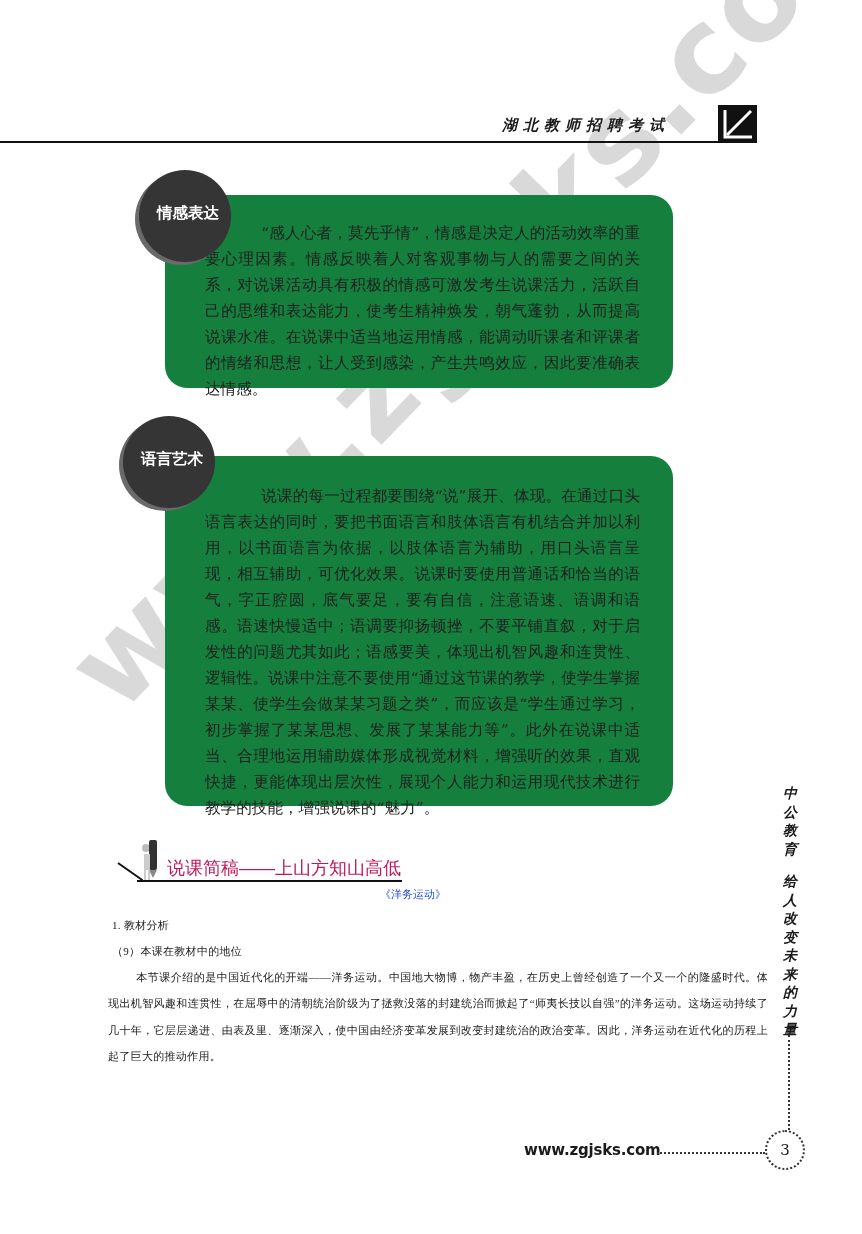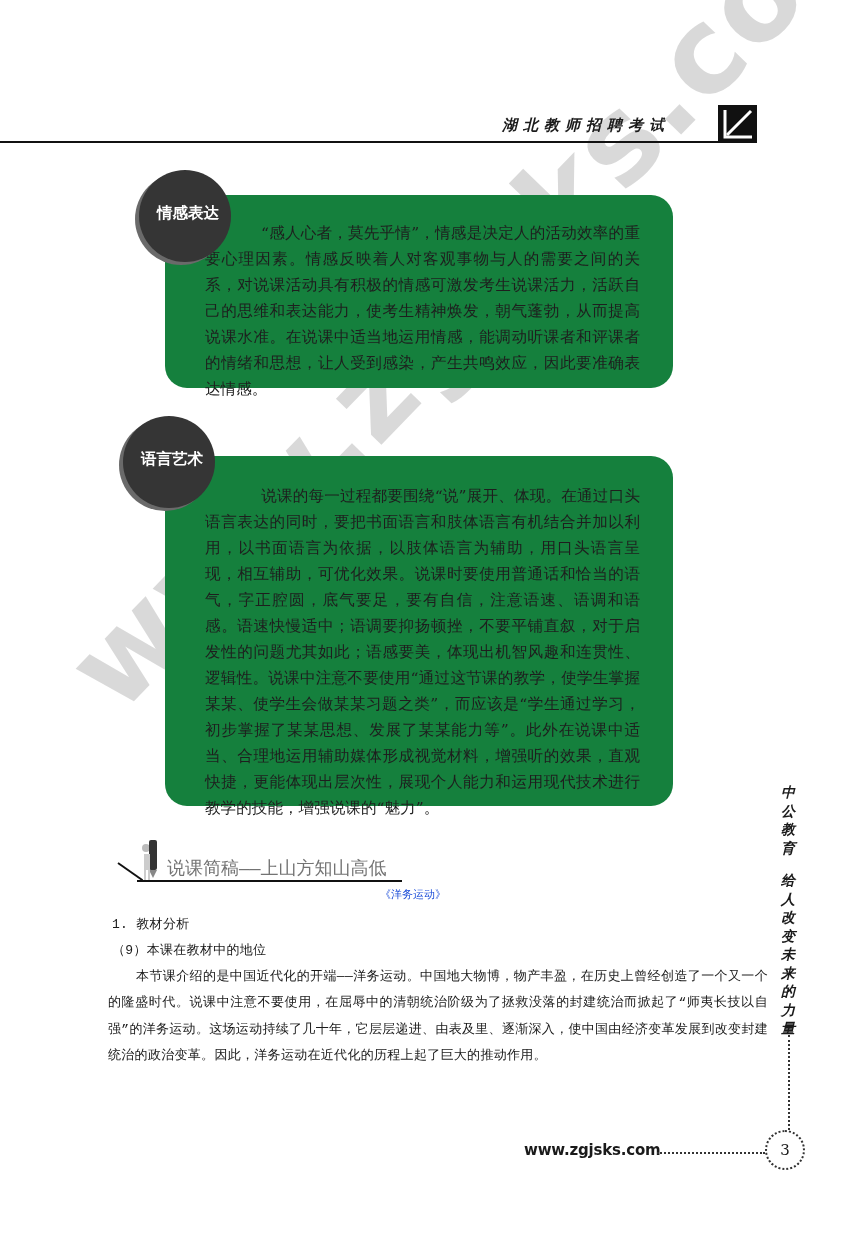--- a/index.html
+++ b/index.html
@@ -54,50 +54,50 @@
     color: rgba(210,210,210,0.85); transform: rotate(-46deg); transform-origin: left top;
     white-space: nowrap; letter-spacing: 2px; pointer-events: none; z-index: 0;
   }
 
   
   .section {
     position: absolute; left: 112px; top: 838px; width: 340px; height: 50px;
   }
   .section-title {
     position: absolute; left: 55px; top: 18px; font-size: 18px;
-    font-family: Liberation Mono, monospace; color: #737373;
+    font-family: Liberation Sans, sans-serif; color: #be185d;
   }
   .section-rule {
     position: absolute; left: 25px; top: 42px; width: 225px; height: 2px; background: #111;
   }
   .section-slash {
     position: absolute; left: 6px; top: 24px; width: 30px; height: 2px; background: #111;
     transform: rotate(35deg); transform-origin: left center;
   }
   .pencil-icon { position: absolute; left: 28px; top: 0; }
 
   .subtitle {
     position: absolute; left: 380px; top: 887px; font-size: 11px;
     font-family: "DejaVu Sans", sans-serif; color: #1d4ed8;
   }
 
   .body-text {
-    position: absolute; left: 108px; width: 660px; font-size: 13px; line-height: 26.3px;
-    color: #1a1a1a; font-family: Liberation Mono, monospace; letter-spacing: 0.3px;
+    position: absolute; left: 108px; width: 660px; font-size: 11px; line-height: 26.3px;
+    color: #1a1a1a; font-family: Liberation Serif, serif; letter-spacing: 0.3px;
   }
   .h1 { top: 912px; left: 112px; }
   .h2 { top: 938px; left: 112px; }
   .para { top: 964px; text-align: justify; }
   .para .indent2 { display: inline-block; width: 28px; }
 
   
   .side-slogan {
     position: absolute; left: 781px; top: 784px; width: 18px;
-    font-size: 14px; line-height: 18.5px; font-style: italic;
-    font-family: Liberation Serif, serif; font-weight: bold; color: #1a1a1a;
+    font-size: 14px; line-height: 18.5px; text-align: center; font-style: italic;
+    font-family: Liberation Sans, sans-serif; font-weight: bold; color: #1a1a1a;
   }
   .side-slogan .gap { display: block; height: 14px; }
   .side-dots {
     position: absolute; left: 788px; top: 1035px; width: 0; height: 95px;
     border-left: 2px dotted #333;
   }
 
   
   .footer-url {
     position: absolute; left: 524px; top: 1141px; font-size: 15px; font-weight: bold;
@@ -152,21 +152,21 @@
     <line x1="5" y1="32" x2="5" y2="42" stroke="#ccc" stroke-width="2"></line>
     <line x1="9" y1="32" x2="9" y2="42" stroke="#ccc" stroke-width="2"></line>
   </svg>
   <div class="section-title">说课简稿——上山方知山高低</div>
   <div class="section-rule" style="left:25px;width:265px;"></div>
 </div>
 
 <div class="subtitle">《洋务运动》</div>
 <div class="body-text h1">1. 教材分析</div>
 <div class="body-text h2">（9）本课在教材中的地位</div>
-<div class="body-text para"><span class="indent2"></span><span>本节课介绍的是中国近代化的开端——洋务运动。中国地大物博，物产丰盈，在历史上曾经创造了一个又一个的隆盛时代。说课中注意不要使用，在屈辱中的清朝统治阶级为了拯救没落的封建统治而掀起了“师夷长技以自强”的洋务运动。这场运动持续了几十年，它层层递进、由表及里、逐渐深入，使中国由经济变革发展到改变封建统治的政治变革。因此，洋务运动在近代化的历程上起了巨大的推动作用。</span></div>
+<div class="body-text para"><span class="indent2"></span><span>本节课介绍的是中国近代化的开端——洋务运动。中国地大物博，物产丰盈，在历史上曾经创造了一个又一个的隆盛时代。体现出机智风趣和连贯性，在屈辱中的清朝统治阶级为了拯救没落的封建统治而掀起了“师夷长技以自强”的洋务运动。这场运动持续了几十年，它层层递进、由表及里、逐渐深入，使中国由经济变革发展到改变封建统治的政治变革。因此，洋务运动在近代化的历程上起了巨大的推动作用。</span></div>
 
 <div class="side-slogan">
   <span>中公教育</span>
   <span class="gap"></span>
   <span>给人改变未来的力量</span>
 </div>
 <div class="side-dots"></div>
 
 <div class="footer-url">www.zgjsks.com</div>
 <div class="footer-dots"></div>

